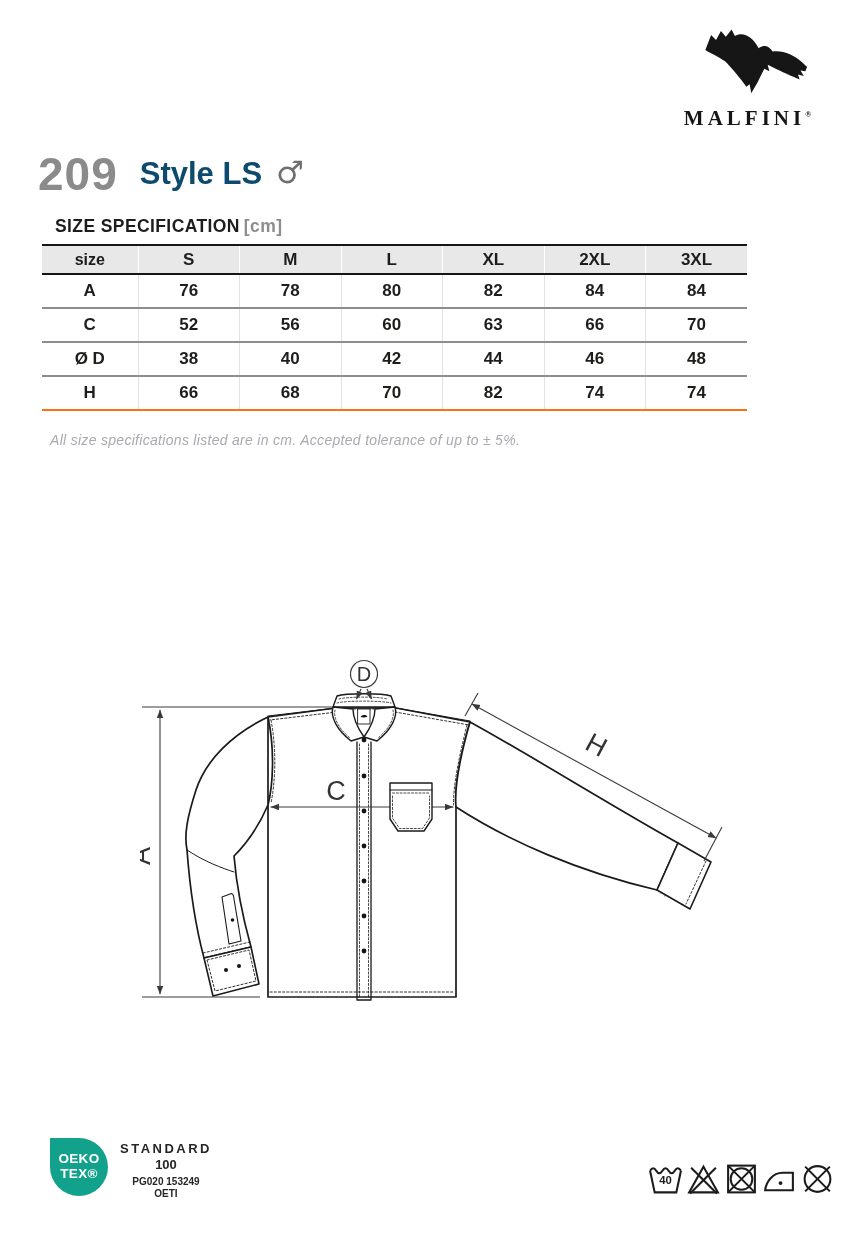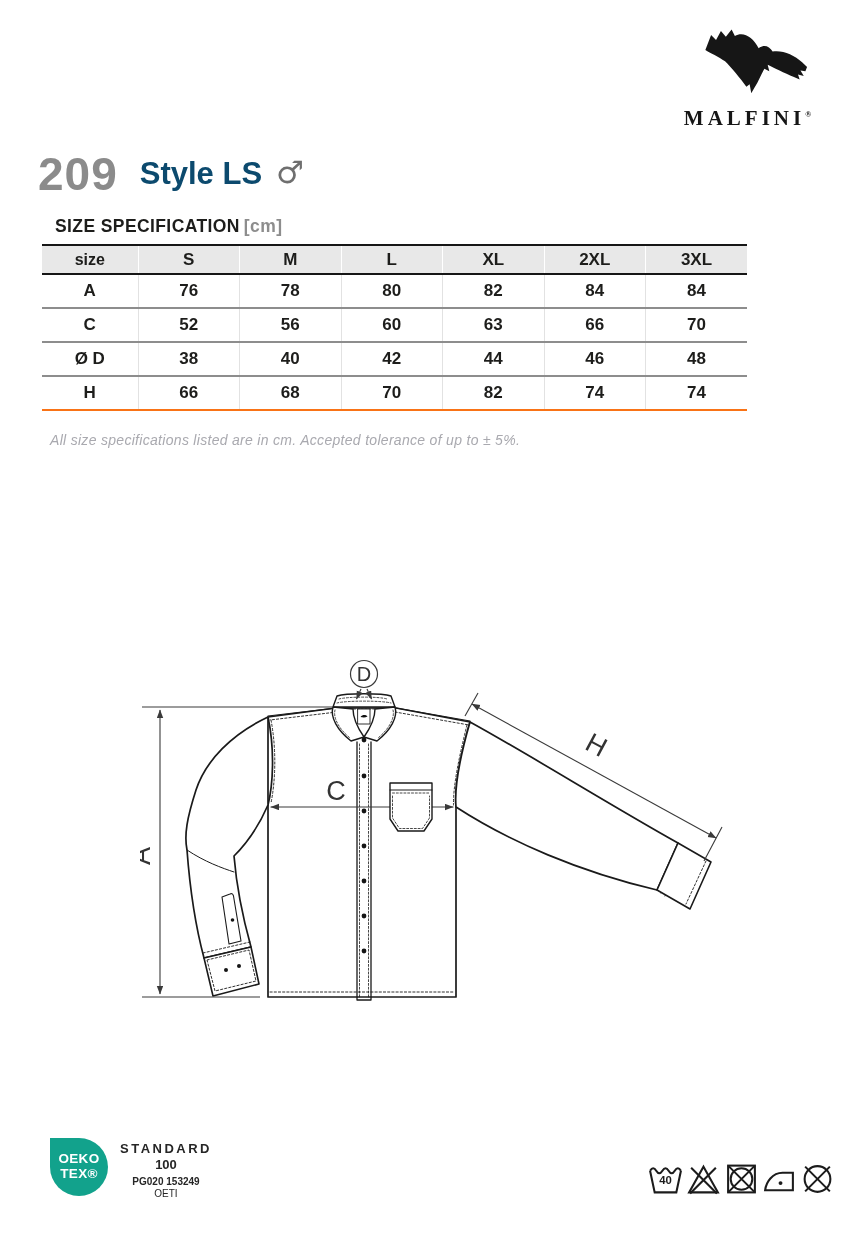--- a/index.html
+++ b/index.html
@@ -46,21 +46,21 @@
 
   
   .oeko{position:absolute;left:50px;top:1138px;display:flex;align-items:flex-start;}
   .oeko-badge{width:58px;height:58px;border-radius:0 50% 50% 50%;
     display:flex;flex-direction:column;align-items:center;justify-content:center;
     color:#fff;font-weight:700;font-size:13.5px;line-height:1.1;letter-spacing:.3px;text-align:right;}
   .oeko-text{margin-left:12px;text-align:center;color:#262626;padding-top:3px;}
   .oeko-text .std{font-size:13px;font-weight:700;letter-spacing:2.5px;}
   .oeko-text .hundred{font-size:13px;font-weight:700;margin-top:1px;}
   .oeko-text .cert{font-size:10px;font-weight:700;margin-top:4px;}
-  .oeko-text .inst{font-size:10px;font-weight:400;margin-top:1px;}
+  .oeko-text .inst{font-size:10px;font-weight:700;margin-top:1px;}
 
   
   .care-row{position:absolute;left:648px;top:1160px;display:flex;gap:3px;}
   .care-row svg{display:block;}
 </style>
 </head>
 <body>
 
 <div class="page">
 

